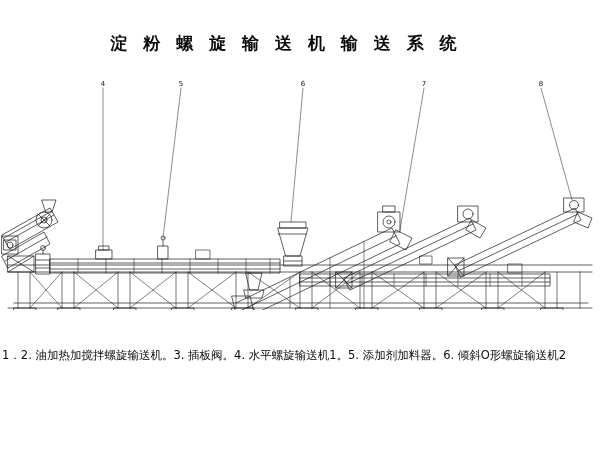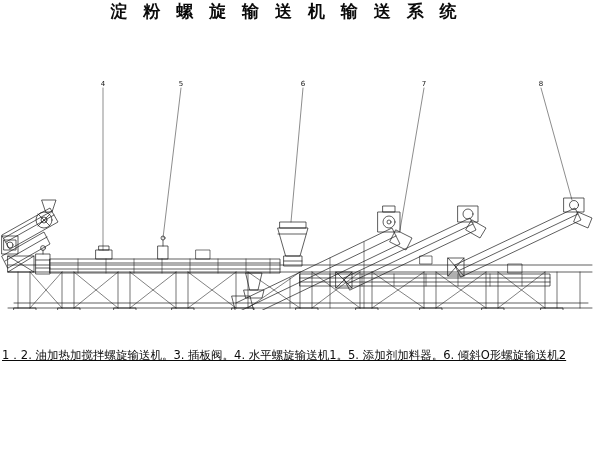--- a/index.html
+++ b/index.html
@@ -15,21 +15,21 @@
     color: #000000;
   }
   #page {
     position: relative;
     width: 600px;
     height: 450px;
     background: #ffffff;
   }
   #title {
     position: absolute;
-    top: 0;
+    top: 32px;
     left: 0;
     width: 572px;
     text-align: center;
     font-size: 17px;
     font-weight: bold;
     letter-spacing: 5px;
     color: #0a0a0a;
     white-space: nowrap;
   }
   #drawing {
@@ -62,21 +62,20 @@
     width: 600px;
     padding: 0 2px;
     box-sizing: border-box;
     font-size: 11.5px;
     line-height: 20px;
     color: #0a0a0a;
   }
   .legend-line {
     white-space: nowrap;
     overflow: hidden;
-    text-decoration: underline;
   }
 </style>
 </head>
 <body>
 
 <div id="page">
 
   <div id="title">淀 粉 螺 旋 输 送 机 输 送 系 统</div>
 
   <svg id="drawing" viewBox="0 0 600 250" preserveAspectRatio="none" xmlns="http://www.w3.org/2000/svg">

